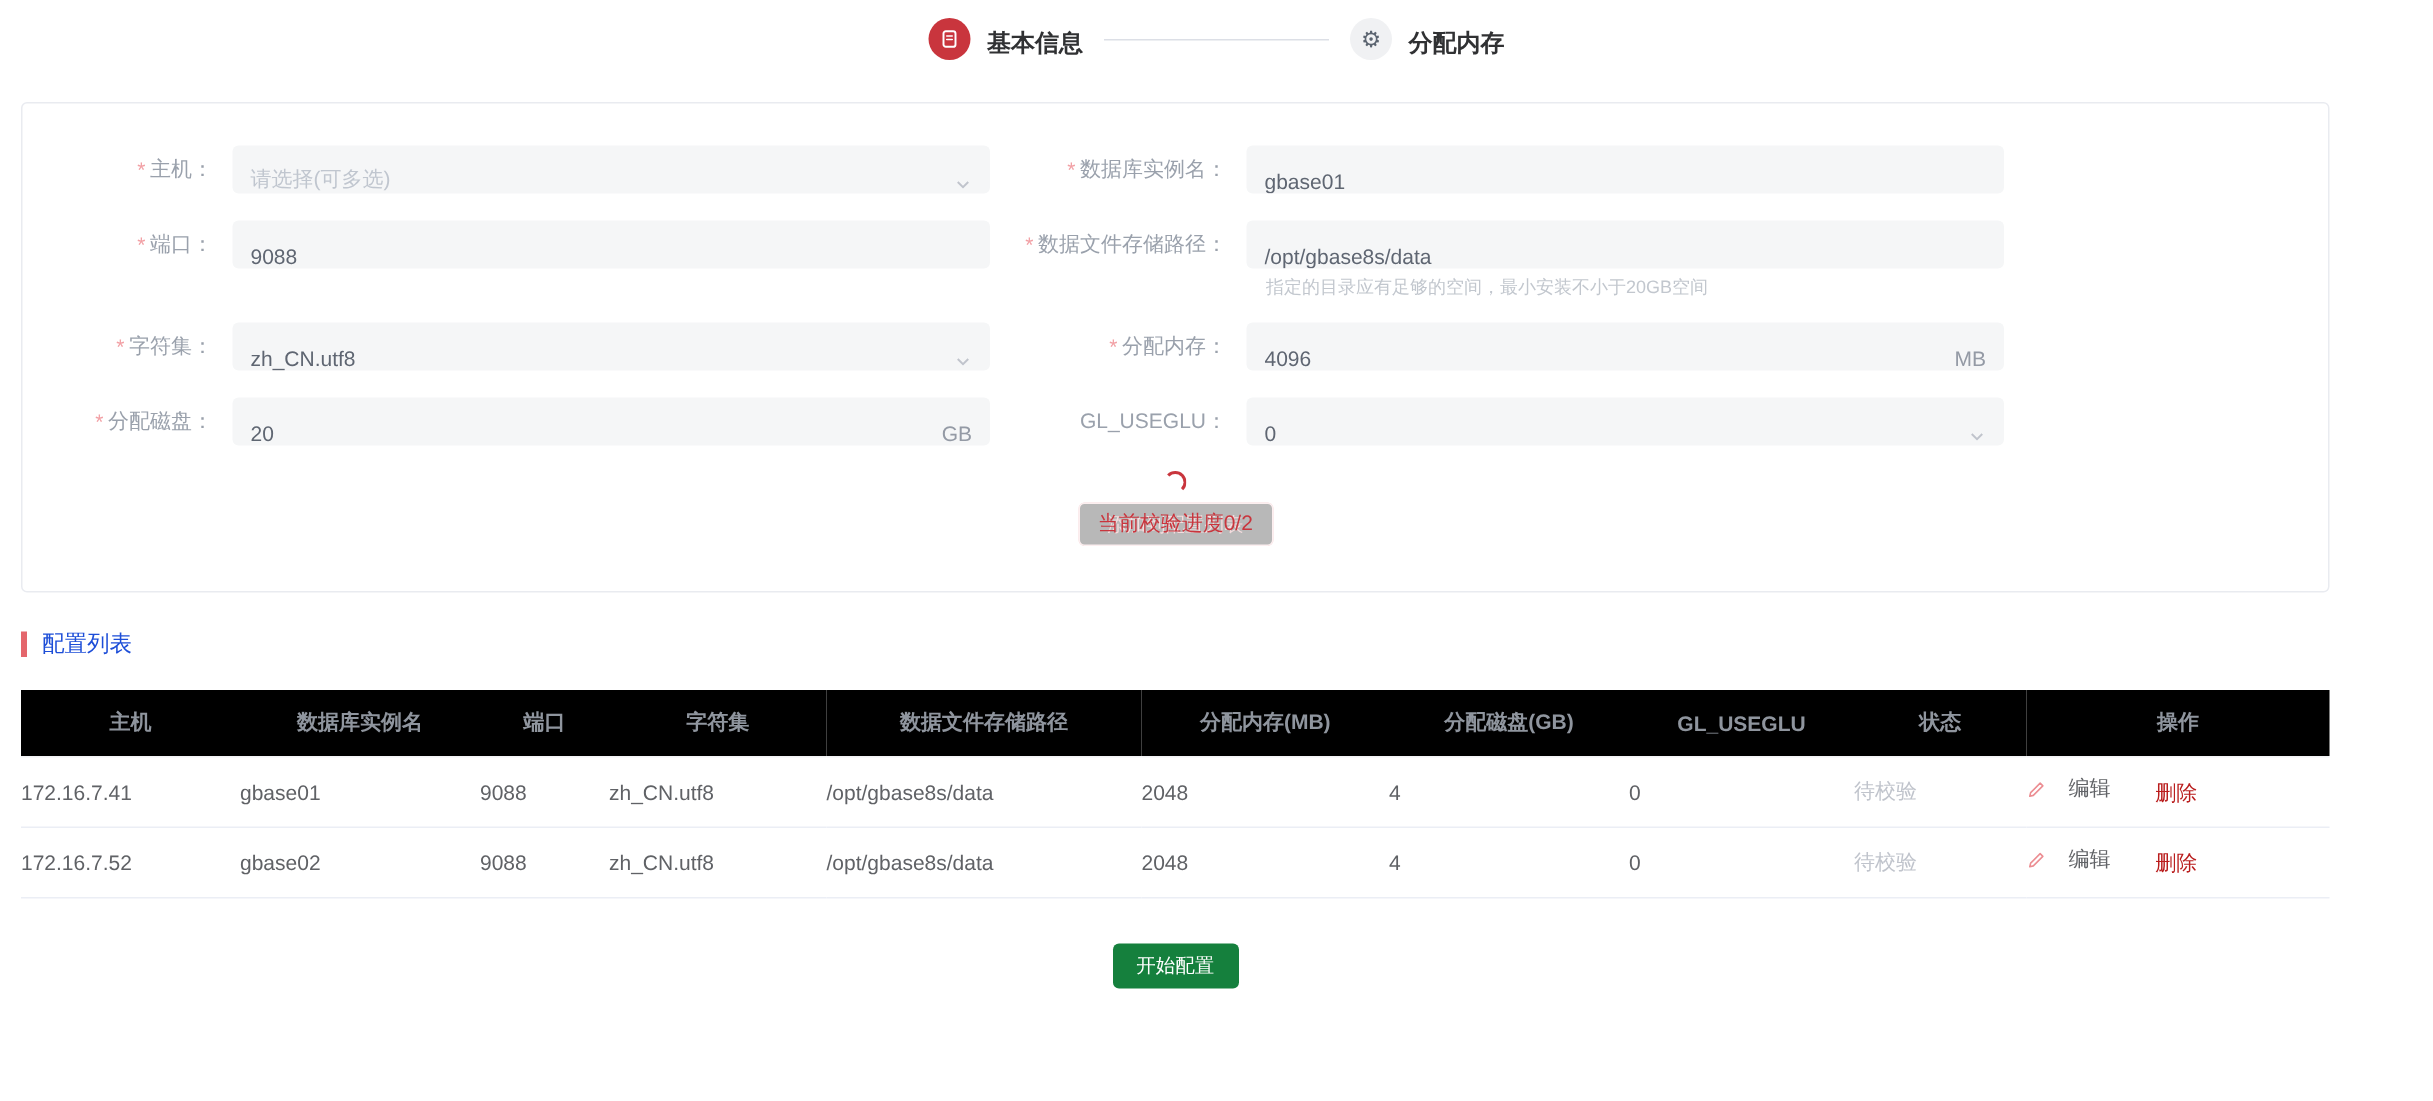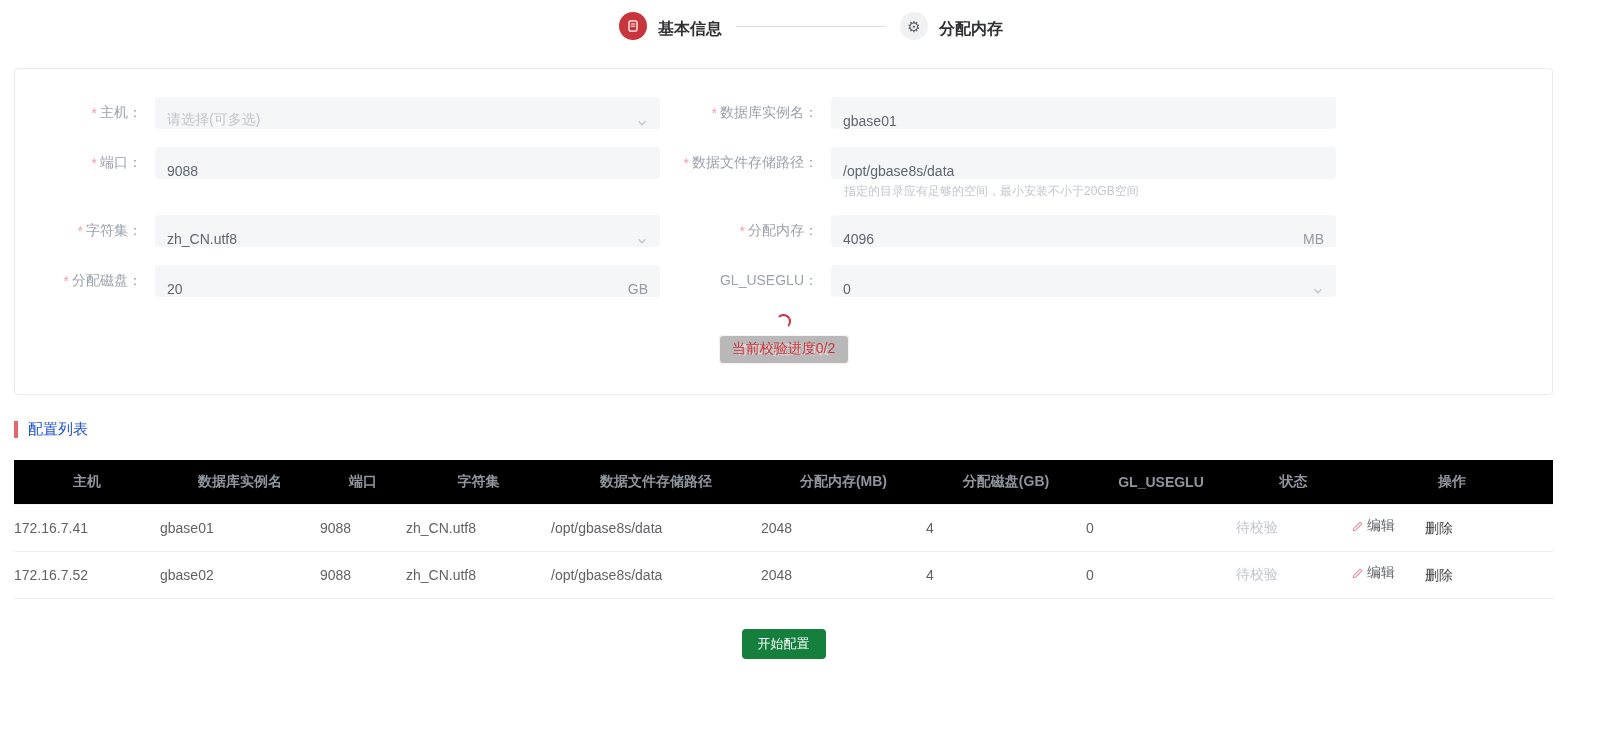--- a/index.html
+++ b/index.html
@@ -53,22 +53,22 @@
   .section-bar { width:4px; height:17px; background:#e4666c; margin-right:10px; }
   .section-text { font-size:15px; color:#1d4ed8; }
 
   
   table.config-table { width:100%; border-collapse:collapse; margin-top:21px; table-layout:fixed; }
   .config-table th { background:#000000; height:44px; font-size:14px; font-weight:bold; color:#8f959e; text-align:center; }
   .config-table td { height:47px; font-size:14px; color:#606266; text-align:left; border-bottom:1px solid #ebeef5; }
   .config-table tbody tr:first-child td { border-top:1px solid #f2f3f5; }
   .status-pending { color:#c0c4cc; }
   .ops { white-space:nowrap; }
-  .edit-link { color:#606266; cursor:pointer; display:inline-flex; align-items:center; gap:3px;font-family:Liberation Mono, monospace; }
-  .delete-link { color:#404040; cursor:pointer; margin-left:26px; }
+  .edit-link { color:#606266; cursor:pointer; display:inline-flex; align-items:center; gap:15px;font-family:Liberation Mono, monospace; }
+  .delete-link { color:#b91c1c; cursor:pointer; margin-left:26px; }
 
   
   .footer { display:flex; justify-content:center; margin-top:30px; }
   .start-btn { background:#15803d; color:#fff; border:none; border-radius:4px;
                min-width:81px; height:30px; font-size:13px; padding:0 16px;
                cursor:not-allowed; font-family:inherit; }
 </style>
 </head>
 <body>
 

